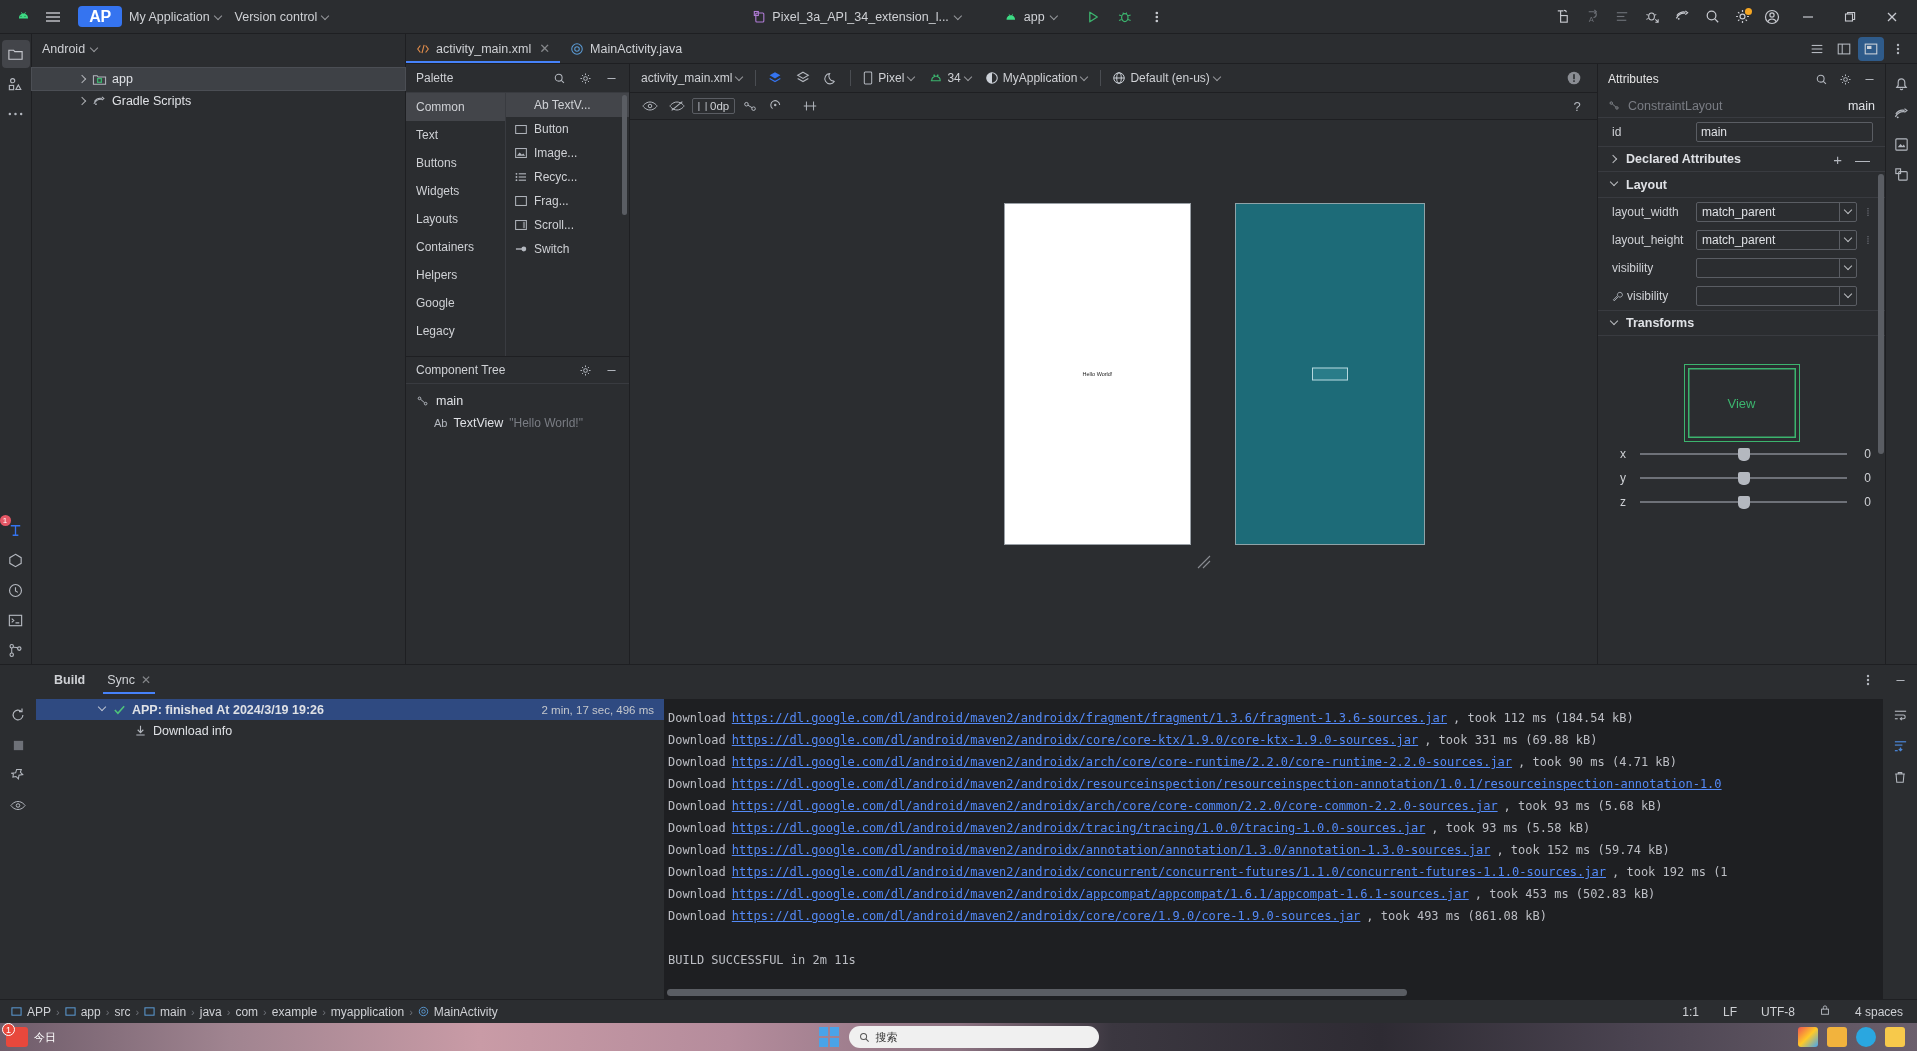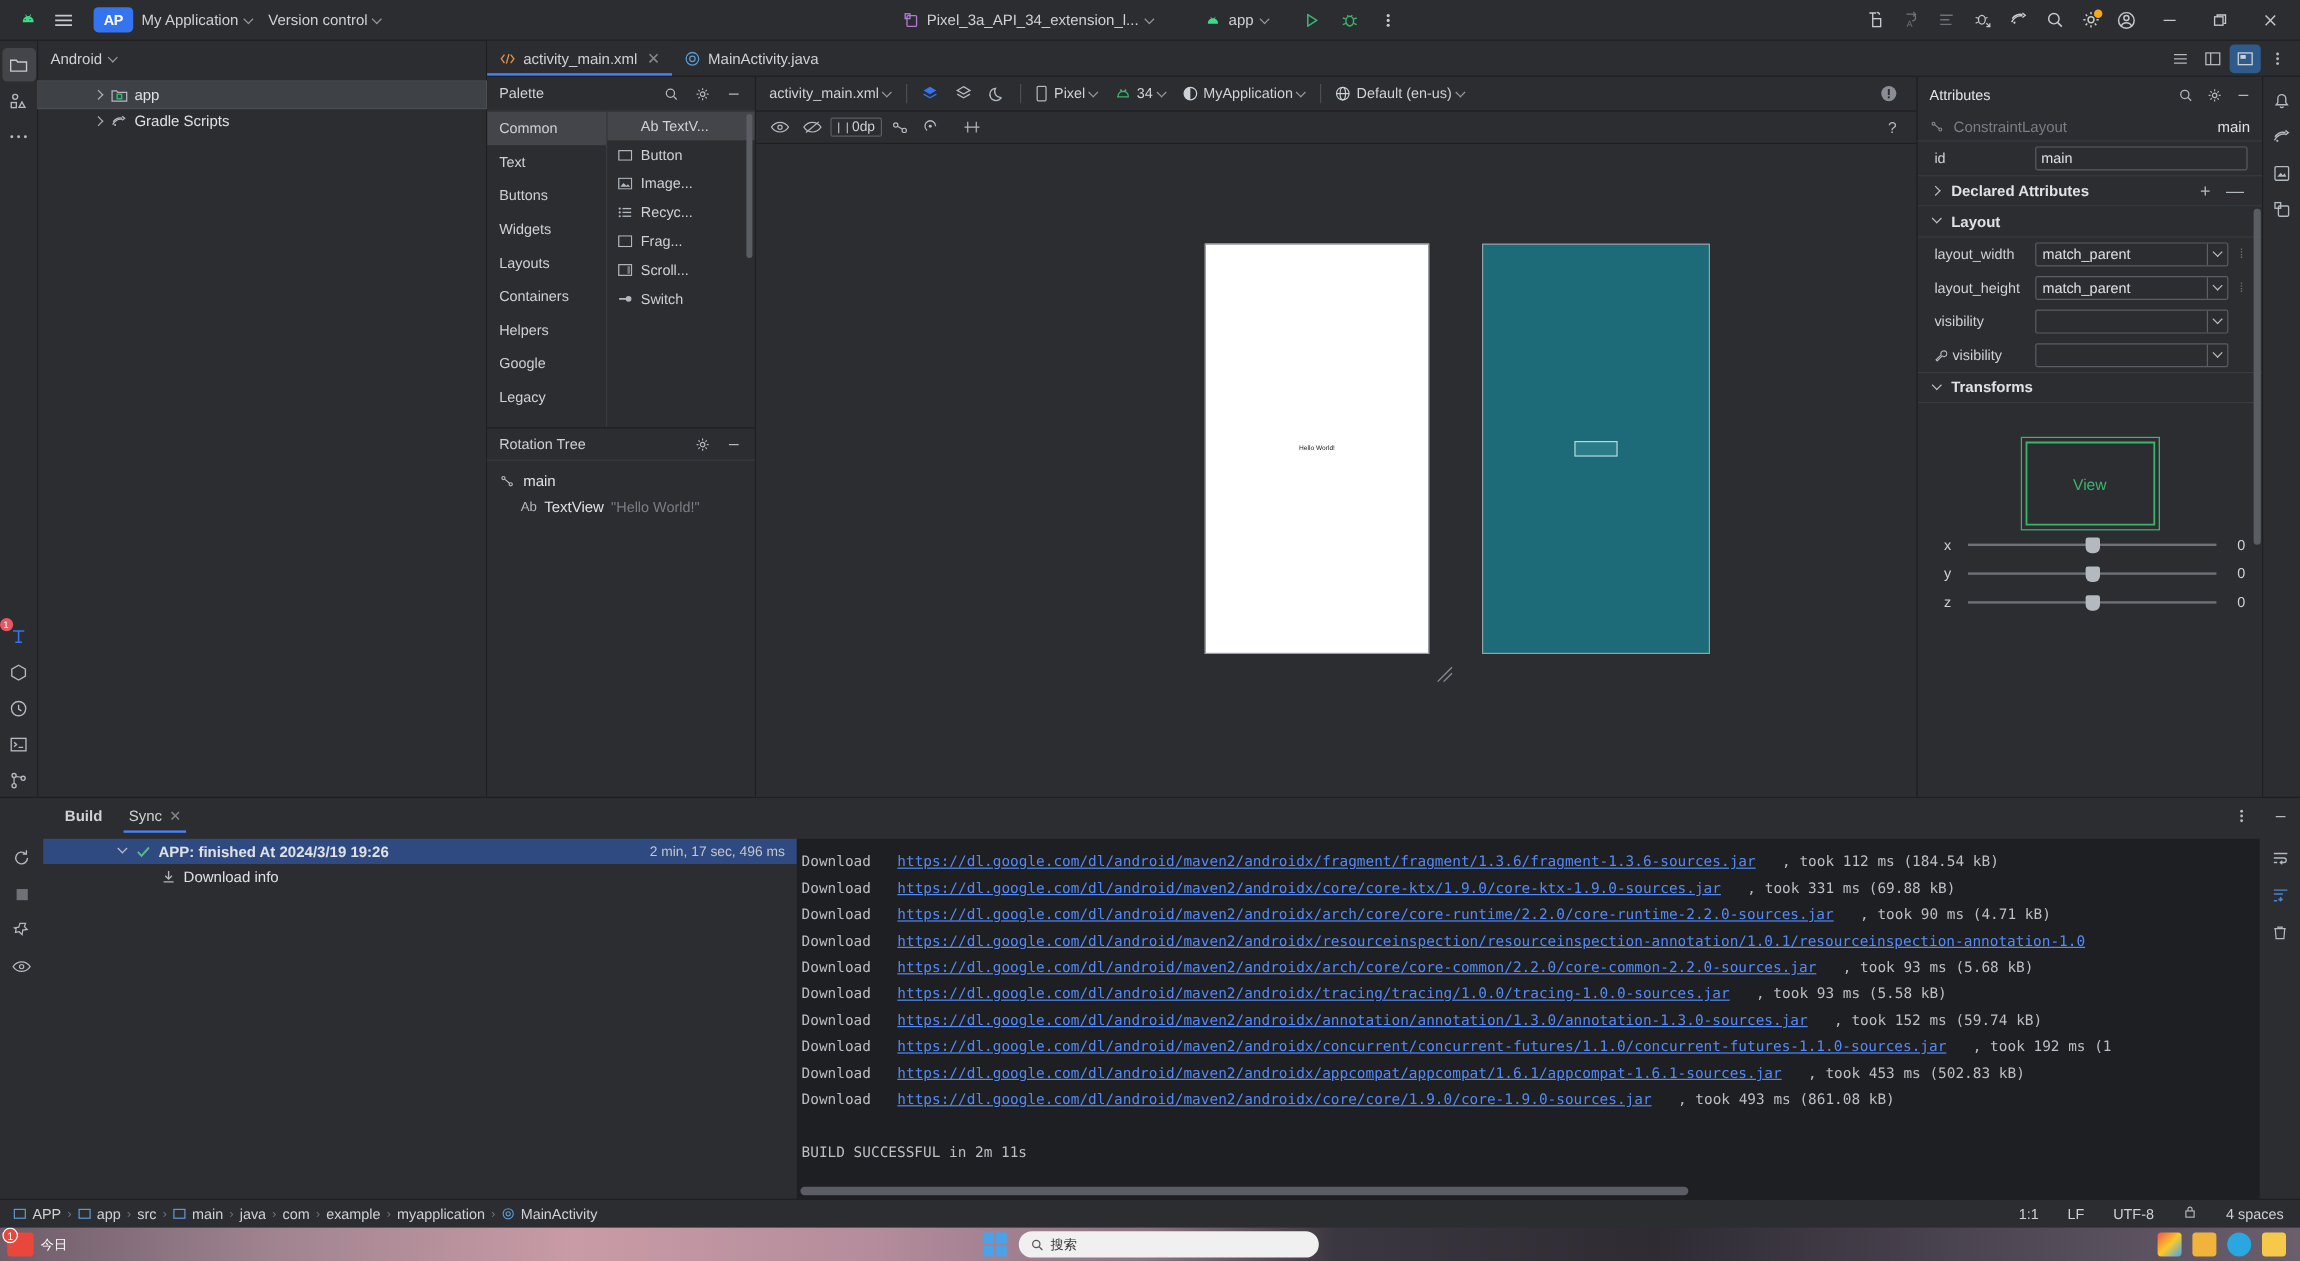--- a/index.html
+++ b/index.html
@@ -18,22 +18,22 @@
     display: flex; align-items: center; flex-shrink: 0;
     border-bottom: 1px solid #1e1f22;
     position: relative;
   }
   .tb-left { display: flex; align-items: center; gap: 0; padding-left: 8px; }
   .tb-icon-btn {
     width: 30px; height: 26px; display: flex; align-items: center; justify-content: center;
     border-radius: 4px; cursor: pointer;
   }
   .proj-badge {
-    width: 33px; height: 21px; background: #3574f0; color: #fff;
-    font-size: 12px; font-weight: bold; display: flex; align-items: center; justify-content: center;
+    width: 44px; height: 21px; background: #3574f0; color: #fff;
+    font-size: 16px; font-weight: bold; display: flex; align-items: center; justify-content: center;
     border-radius: 4px; margin-left: 10px; letter-spacing: -0.3px;
   }
   .tb-label {
     font-size: 12.5px; color: #cfd1d5; padding: 3px 5px 3px 7px; cursor: pointer; border-radius: 4px;
     display: flex; align-items: center; gap: 5px; white-space: nowrap;
   }
   .chev { display: inline-block; width: 8px; height: 8px; position: relative; opacity: .65; }
   .chev::after {
     content: ""; position: absolute; left: 0; top: 0px; width: 5px; height: 5px;
     border-right: 1.3px solid currentColor; border-bottom: 1.3px solid currentColor;
@@ -323,21 +323,21 @@
     padding-right: 10px;
   }
   .bt-row.selected { background: #2f4a81; }
   .bt-row .sp { flex: 1; }
   .bt-dur { font-size: 11.5px; color: #c4c7cc; }
   .build-log {
     flex: 1; background: #1e1f22; margin: 4px 0 0 0; position: relative; min-width: 0;
     overflow: hidden; font-family: "DejaVu Sans Mono", monospace; font-size: 12px;
     padding: 8px 0 0 4px;
   }
-  .log-line { height: 22px; display: flex; align-items: center; gap: 22px; white-space: nowrap; color: #bcbec4; }
+  .log-line { height: 22px; display: flex; align-items: center; gap: 6px; white-space: nowrap; color: #bcbec4; }
   .log-line a { color: #548af7; text-decoration: underline; }
   .log-line.plain { color: #bcbec4; }
   .log-hscroll {
     position: absolute; left: 3px; bottom: 3px; width: 740px; height: 7px;
     background: #5a5d63; border-radius: 4px;
   }
   .log-side {
     width: 34px; display: flex; flex-direction: column; align-items: center; padding-top: 8px; gap: 7px;
     flex-shrink: 0;
   }
@@ -796,21 +796,21 @@
                       <circle cx="9.5" cy="4" r="2.6" fill="#b4b8bf"></circle>
                     </svg>
                   </span>
                 <span>Switch</span>
               </div>
               <div class="pal-scroll"></div>
             </div>
           </div>
 
           <div class="ct-head">
-            <span>Rotation Tree</span>
+            <span>Component Tree</span>
             <span class="sp" style="flex:1"></span>
             <span class="pal-icon">
               <svg width="13" height="13" viewBox="0 0 16 16">
                   <circle cx="8" cy="8" r="2.3" fill="none" stroke="#b4b8bf" stroke-width="1.2"></circle>
                   <path d="M8 1.8v2M8 12.2v2M1.8 8h2M12.2 8h2M3.7 3.7l1.4 1.4M10.9 10.9l1.4 1.4M12.3 3.7l-1.4 1.4M5.1 10.9l-1.4 1.4" stroke="#b4b8bf" stroke-width="1.2"></path>
                 </svg>
             </span>
             <span class="pal-icon">
               <svg width="13" height="13" viewBox="0 0 16 16">
                   <line x1="3" y1="8" x2="13" y2="8" stroke="#b4b8bf" stroke-width="1.2"></line>

